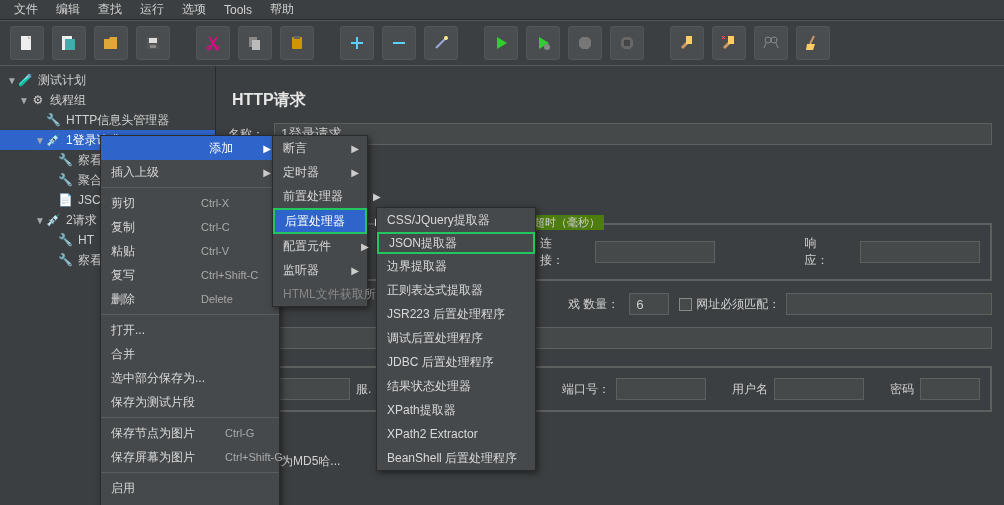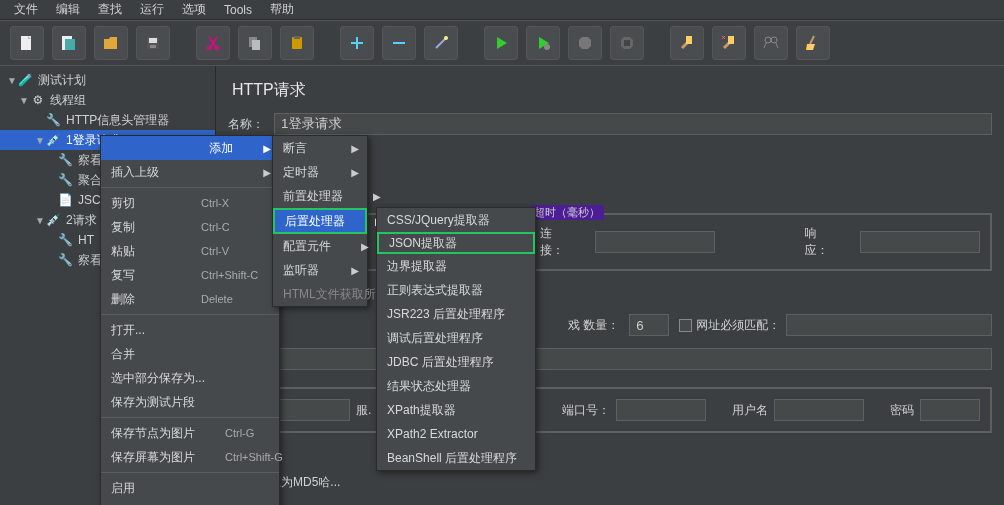--- a/index.html
+++ b/index.html
@@ -12,26 +12,26 @@
   .main { display: flex; height: calc(505px - 20px - 46px); }
   .tree { width: 216px; background: #3c3f41; border-right: 1px solid #2b2b2b; padding: 4px 0; position: relative; }
   .trow { display: flex; align-items: center; height: 20px; padding-left: 6px; white-space: nowrap; }
   .trow .tw { width: 12px; text-align: center; font-size: 10px; color: #aaa; }
   .trow .ticon { width: 16px; height: 16px; margin-right: 4px; display: flex; align-items: center; justify-content: center; }
   .trow.sel { background: #2f65ca; color: #fff; }
   .trow.i1 { padding-left: 18px; }
   .trow.i2 { padding-left: 34px; }
   .trow.i3b { padding-left: 58px; }
   .content { flex: 1; padding: 10px 12px; overflow: hidden; }
-  .panel-title { font-size: 16px; font-weight: normal; color: #e6e6e6; margin: 4px 0 12px 4px; }
+  .panel-title { font-size: 16px; font-weight: bold; color: #e6e6e6; margin: 14px 0 12px 4px; }
   .row { display: flex; align-items: center; margin-bottom: 10px; }
   .lbl { width: 46px; text-align: left; }
   .inp { flex: 1; height: 22px; background: #45494a; border: 1px solid #5e6060; color: #ccc; padding: 0 6px; }
   .fieldset { border: 2px solid #5e6060; padding: 10px; position: relative; margin-top: 18px; }
-  .fieldset .legend { position: absolute; top: -10px; left: 10px; background: #4c1d95; padding: 0 4px; font-size: 11px; }
+  .fieldset .legend { position: absolute; top: -10px; left: 10px; background: #4d7c0f; padding: 0 4px; font-size: 11px; }
   .inline { display: flex; align-items: center; gap: 6px; }
   .small-inp { height: 22px; background: #45494a; border: 1px solid #5e6060; color: #ccc; padding: 0 6px; width: 120px; }
   .tiny-inp { height: 22px; background: #45494a; border: 1px solid #5e6060; color: #ccc; padding: 0 6px; width: 40px; }
   .check { width: 13px; height: 13px; border: 1px solid #888; background: #45494a; display: inline-block; }
 
   
   .ctx { position: absolute; background: #46494b; border: 1px solid #2b2b2b; box-shadow: 2px 2px 6px rgba(0,0,0,.5); }
   .ctx-row { display: flex; align-items: center; height: 24px; padding: 0 8px 0 10px; white-space: nowrap; color: #d8d8d8; }
   .ctx-row .grow { flex: 1; padding-right: 30px; }
   .ctx-row .sc { color: #aaa; font-size: 11px; min-width: 70px; }
@@ -231,21 +231,21 @@
       <div class="legend" style="left:300px">超时（毫秒）</div>
       <div class="inline" style="justify-content:flex-start; gap:20px; padding-left:300px;">
         <span>连接：</span>
         <input class="small-inp" style="">
         <span style="width:50px"></span>
         <span>响应：</span>
         <input class="small-inp" style="">
       </div>
     </div>
 
-    <div class="row" style="margin-top:43px; padding-left:340px;align-items:center;">
+    <div class="row" style="margin-top:12px; padding-left:340px;align-items:center;">
       <span>戏 数量：</span>
       <input class="tiny-inp" style="margin: 0px 10px;" value="6">
       <span class="check"></span>
       <span style="margin-left:4px">网址必须匹配：</span>
       <input class="inp" style="flex: 1 1 0%; margin-left: 6px;">
     </div>
 
     <div class="row" style="margin-top:10px;">
       <div style="border:1px solid #5e6060; padding:3px 8px; margin-right:6px;"><span>名</span> <span style="font-size:9px">▲</span></div>
       <input class="tiny-inp" style="flex: 1 1 0%;">

